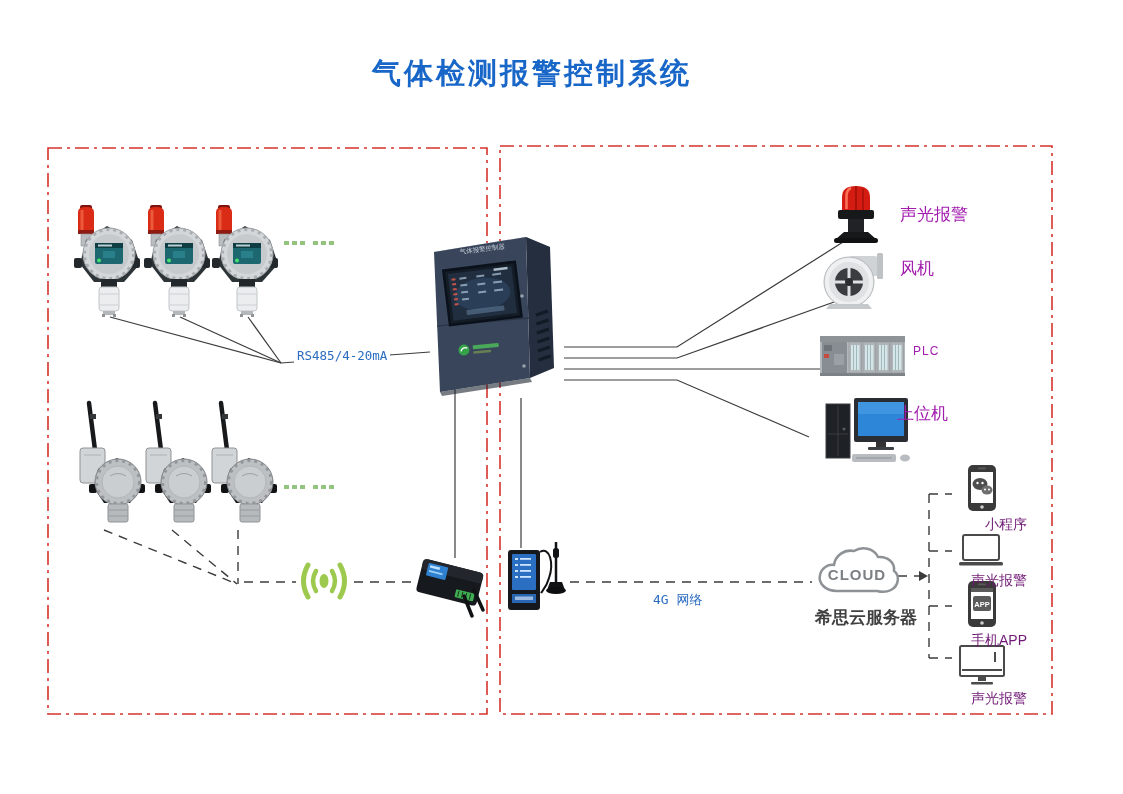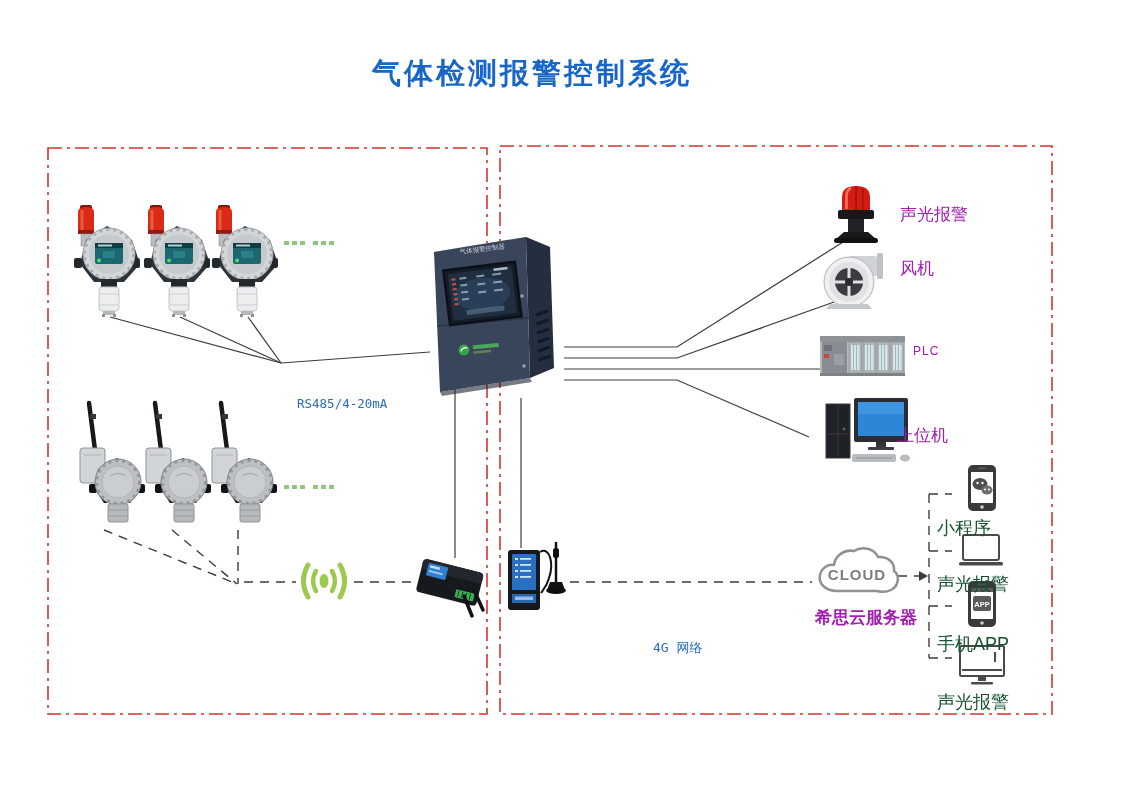--- a/index.html
+++ b/index.html
@@ -5,23 +5,23 @@
   html,body{margin:0;padding:0;background:#fff;}
   .canvas{position:relative;width:1123px;height:794px;background:#ffffff;overflow:hidden;
           font-family:"Liberation Sans",sans-serif;padding-left:36px;}
   .abs{position:absolute;}
   svg{display:block;}
   .title{position:absolute;left:372px;top:54px;font-size:29px;font-weight:bold;
          color:#1766c8;letter-spacing:3px;white-space:nowrap;}
   .lbl-blue{position:absolute;color:#a21caf;font-weight:normal;font-size:17px;white-space:nowrap;}
   .lbl-plc{font-size:12px;letter-spacing:1px;}
   .lbl-line{position:absolute;color:#2b6cc0;font-size:12.5px;font-family:"DejaVu Sans Mono",monospace;
-            background:#fff;padding:0 3px;white-space:nowrap;line-height:15px;margin-top:48px;}
-  .lbl-red{position:absolute;color:#a21caf;font-weight:bold;font-size:17px;white-space:nowrap;}
-  .lbl-client{position:absolute;color:#14532d;font-size:18px;text-align:left;width:90px;white-space:nowrap;}
+            background:#fff;padding:0 3px;white-space:nowrap;line-height:15px;}
+  .lbl-red{position:absolute;color:#404040;font-weight:bold;font-size:17px;white-space:nowrap;}
+  .lbl-client{position:absolute;color:#701a75;font-size:14px;text-align:right;width:90px;white-space:nowrap;}
   .dots{position:absolute;display:flex;align-items:center;}
   .dots i{display:block;width:5px;height:3.5px;background:#93c47d;margin-right:3px;}
   .dots i.gap{margin-left:5px;}
 </style>
 </head>
 <body>
 
 <div class="canvas">
 
   <svg class="abs" style="left:0;top:0" width="1123" height="794" viewBox="0 0 1123 794">
@@ -338,21 +338,21 @@
     <rect x="52" y="46" width="10" height="5" fill="#333"></rect>
     <rect x="44" y="51" width="26" height="3" rx="1" fill="#3c3f44"></rect>
     <rect x="28" y="58" width="44" height="8" rx="2" fill="#b9bcc0"></rect>
     <line x1="32" y1="62" x2="68" y2="62" stroke="#8f9296"></line>
     <ellipse cx="81" cy="62" rx="5" ry="3.5" fill="#b9bcc0"></ellipse>
   </svg>
 
   <div class="lbl-blue" style="left:900px;top:203px">声光报警</div>
   <div class="lbl-blue" style="left:900px;top:257px">风机</div>
   <div class="lbl-blue lbl-plc" style="left:913px;top:344px">PLC</div>
-  <div class="lbl-blue" style="left:897px;top:424px">上位机</div>
+  <div class="lbl-blue" style="left:897px;top:402px">上位机</div>
 
   <svg class="abs" style="left:296px;top:556px" width="56" height="50" viewBox="0 0 56 50">
     <g stroke="#9dc94e" fill="none" stroke-linecap="round">
       <path d="M12,9 Q3,25 12,41" stroke-width="5"></path>
       <path d="M20,15 Q14,25 20,35" stroke-width="4.5"></path>
       <path d="M44,9 Q53,25 44,41" stroke-width="5"></path>
       <path d="M36,15 Q42,25 36,35" stroke-width="4.5"></path>
     </g>
     <ellipse cx="28" cy="25" rx="4.5" ry="7" fill="#9dc94e"></ellipse>
   </svg>

